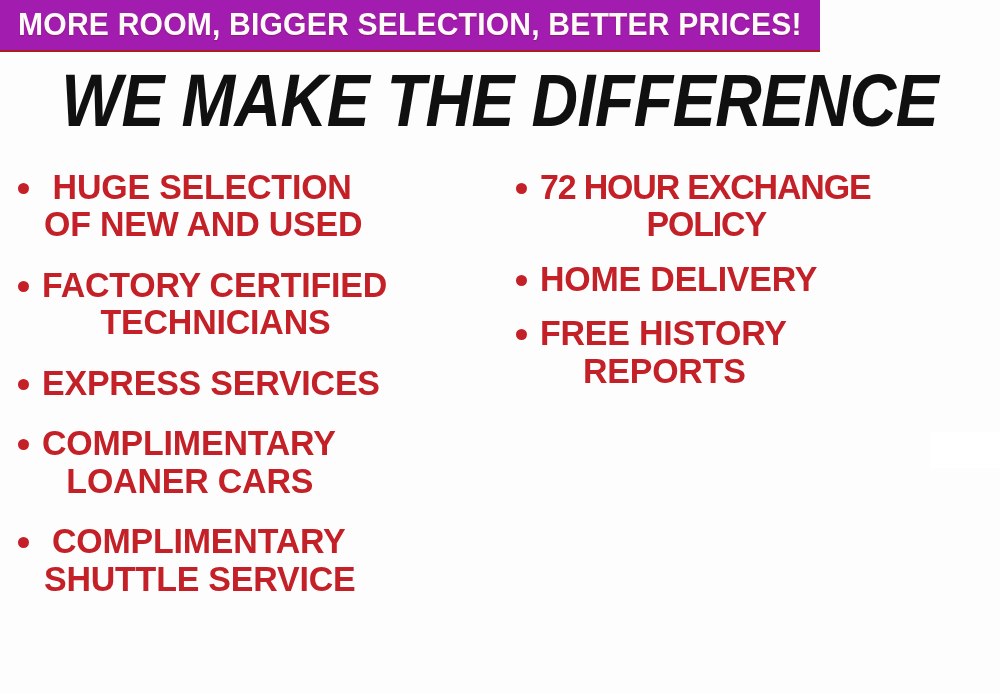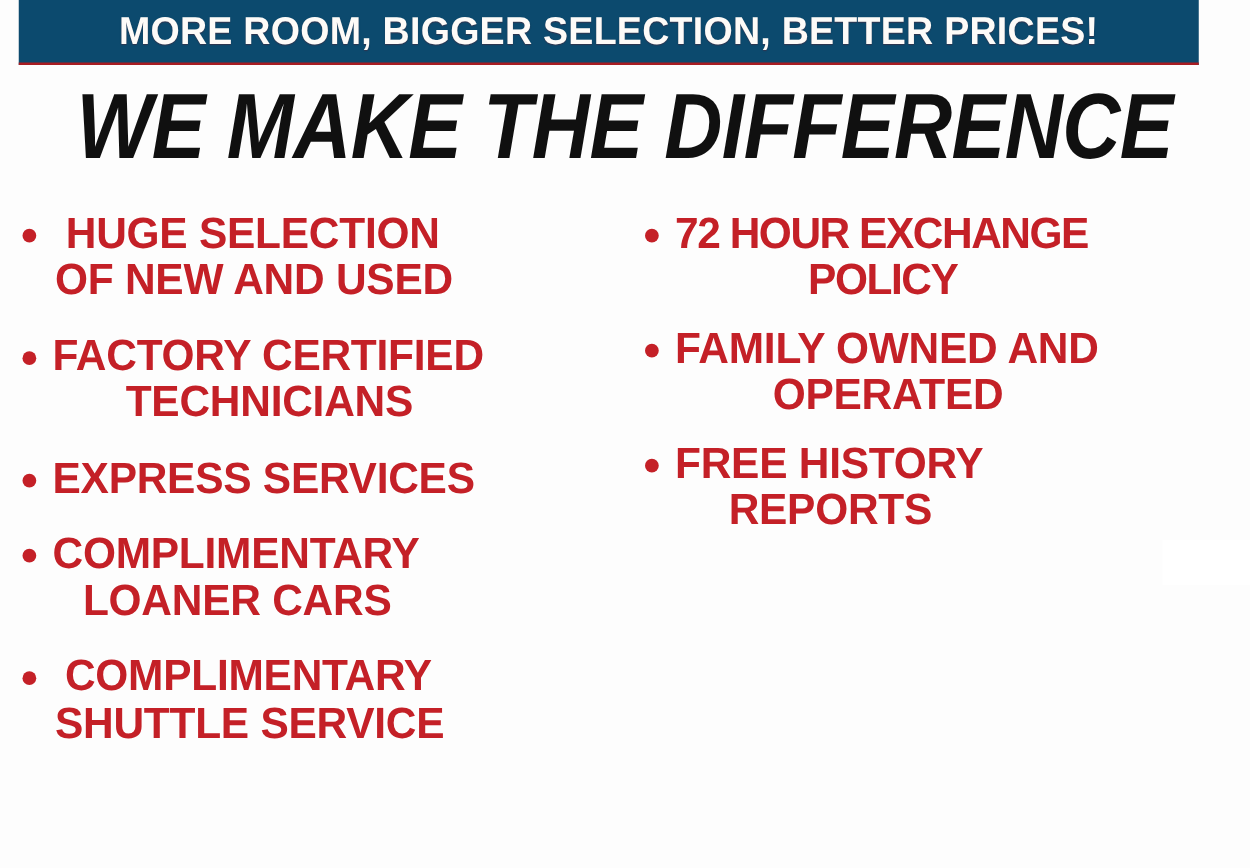--- a/index.html
+++ b/index.html
@@ -8,25 +8,25 @@
   }
   body {
     width: 1000px;
     height: 694px;
     background: #fdfdfd;
     font-family: "Liberation Sans", sans-serif;
     overflow: hidden;
   }
   .banner {
     position: absolute;
-    left: 15px;
+    left: 0;
     top: 0;
-    width: 944px;
+    width: 820px;
     height: 52px;
-    background: #0c4a6e;
+    background: #a21caf;
     border-bottom: 2px solid #a81c22;
     box-sizing: border-box;
     display: flex;
     align-items: center;
     justify-content: center;
   }
   .banner-text {
     color: #fdfbf8;
     font-family: "Liberation Sans", sans-serif;
     font-weight: bold;
@@ -176,30 +176,29 @@
   <div class="column col-right">
 
     <div class="bullet-item">
       <span class="dot"></span>
       <span class="bullet-text tight">
         <span>72 HOUR EXCHANGE</span>
         <span class="line2">POLICY</span>
       </span>
     </div>
 
-
-
-
-    <div class="bullet-item">
-      <span class="dot"></span>
-      <span class="bullet-text">
-        <span>FAMILY OWNED AND</span>
-        <span class="line2">OPERATED</span>
-      </span>
-    </div>
+    <div class="bullet-item">
+      <span class="dot"></span>
+      <span class="bullet-text">
+        <span>HOME DELIVERY</span>
+      </span>
+    </div>
+
+
+
 
     <div class="bullet-item">
       <span class="dot"></span>
       <span class="bullet-text">
         <span>FREE HISTORY</span>
         <span class="line2">REPORTS</span>
       </span>
     </div>
 
   </div>

